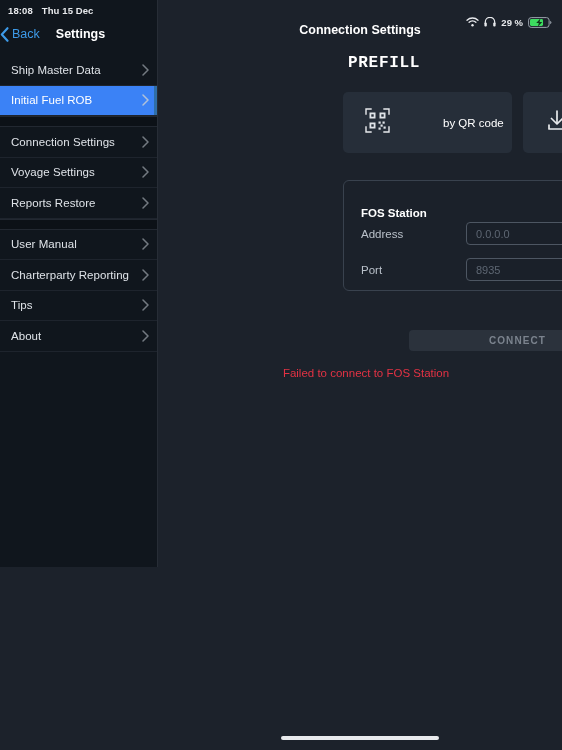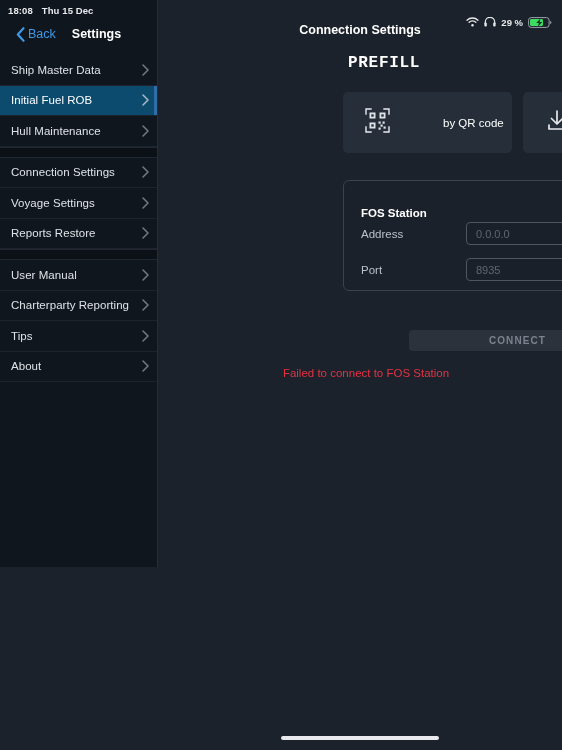--- a/index.html
+++ b/index.html
@@ -21,41 +21,41 @@
   }
   .statusbar {
     height:20px; display:flex; align-items:center;
     padding:0 0 0 8px; gap:9px;
   }
   .sb-time { color:#e8eaed; font-size:9.5px; font-weight:bold; letter-spacing:.1px; }
   .sb-date { color:#e8eaed; font-size:9.5px; font-weight:bold; letter-spacing:.1px; }
 
   .navbar {
     height:28px; display:flex; align-items:center;
-    padding-left:16px; gap:6px;
+    padding-left:0; gap:6px;
   }
   .back-wrap { display:flex; align-items:center; gap:3px; cursor:pointer; }
   .chev-back { width:9px; height:15px; display:block; }
   .back-label { color:#3d9ae8; font-size:12.5px; font-weight:500; }
   .nav-title { color:#ffffff; font-size:12.5px; font-weight:bold; margin-left:10px; }
 
   .menu { margin-top:7px; display:flex; flex-direction:column; }
   .menu-group { display:flex; flex-direction:column;text-align:right; }
   .group-gap { height:11px; background:#0c1117; border-top:1px solid #222831; border-bottom:1px solid #222831; }
 
   .row {
     height:30.5px;
     display:flex; align-items:center; justify-content:space-between;
     padding:0 8px 0 11px;
     border-bottom:1px solid #1e242d;
     position:relative;
     cursor:pointer;
   }
   .row .label { color:#dfe3e8; font-size:11.5px; letter-spacing:.05px; }
-  .row.selected { background:#0c4a6e; }
+  .row.selected { background:#3b82f6; }
   .row.selected .label { color:#ffffff; }
   .row.selected::after {
     content:""; position:absolute; right:0; top:0; bottom:0; width:3px; background:#2f6ea8;
   }
   .chev { width:7px; height:12px; opacity:.55; }
   .row.selected .chev { opacity:.85; }
 
   
   .main { flex:1 1 auto; position:relative; background:#1c222b; }
   .main-status {
@@ -147,26 +147,20 @@
     <div class="menu" id="menu">
         <div class="menu-group">
           <div class="row">
             <span class="label">Ship Master Data</span>
             <svg class="chev" viewBox="0 0 7 12">
               <path d="M1 1 L6 6 L1 11" fill="none" stroke="#c5ccd4" stroke-width="1.5" stroke-linecap="round" stroke-linejoin="round"></path>
             </svg>
           </div>
           <div class="row selected">
             <span class="label">Initial Fuel ROB</span>
-            <svg class="chev" viewBox="0 0 7 12">
-              <path d="M1 1 L6 6 L1 11" fill="none" stroke="#c5ccd4" stroke-width="1.5" stroke-linecap="round" stroke-linejoin="round"></path>
-            </svg>
-          </div>
-          <div class="row">
-            <span class="label">Hull Maintenance</span>
             <svg class="chev" viewBox="0 0 7 12">
               <path d="M1 1 L6 6 L1 11" fill="none" stroke="#c5ccd4" stroke-width="1.5" stroke-linecap="round" stroke-linejoin="round"></path>
             </svg>
           </div>
         </div>
         <div class="group-gap"></div>
         <div class="menu-group">
           <div class="row">
             <span class="label">Connection Settings</span>
             <svg class="chev" viewBox="0 0 7 12">

